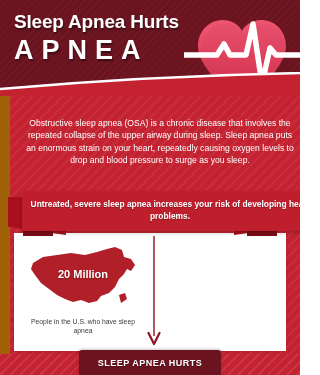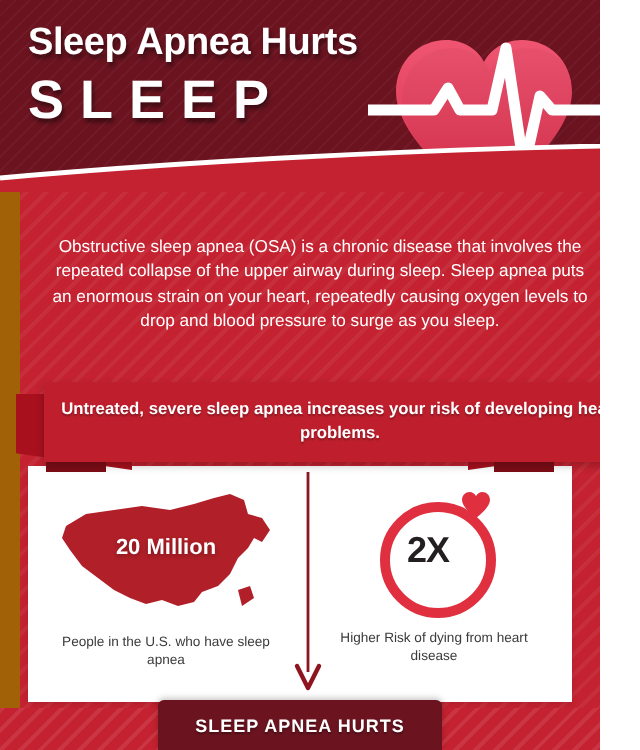--- a/index.html
+++ b/index.html
@@ -185,21 +185,21 @@
           </linearGradient>
         </defs>
         <path d="M58 96 C58 96 14 66 14 40 C14 24 26 14 39 14 C48 14 55 19 58 25 C61 19 68 14 77 14 C90 14 102 24 102 40 C102 66 58 96 58 96 Z" fill="url(#hg)"></path>
         <path d="M58 96 C58 96 14 66 14 40 C14 24 26 14 39 14 C48 14 55 19 58 25 C61 19 68 14 77 14 C90 14 102 24 102 40 C102 66 58 96 58 96 Z" fill="rgba(0,0,0,0.08)" transform="translate(3,4)" opacity="0.35"></path>
         <path d="M-2 49 L33 49 L40 38 L46 49 L62 49 L69 18 L78 78 L86 42 L92 49 L120 49" fill="none" stroke="#ffffff" stroke-width="5.5" stroke-linejoin="round" stroke-linecap="round"></path>
       </svg>
     </div>
 
     <div class="title-wrap">
       <div class="title-top">Sleep Apnea Hurts</div>
-      <div class="title-big">SLEEP</div>
+      <div class="title-big">APNEA</div>
     </div>
   </div>
 
   <div class="wave">
     <svg viewBox="0 0 300 24" width="300" height="24" preserveAspectRatio="none">
       <path d="M0 17 C90 9 200 3 300 1 L300 24 L0 24 Z" fill="#c42230"></path>
       <path d="M0 17 C90 9 200 3 300 1" fill="none" stroke="#ffffff" stroke-width="2.4"></path>
     </svg>
   </div>
 
@@ -227,33 +227,20 @@
                    L104 16 L108 22 L104 28 L100 26 L97 31 L92 36 L88 44 L82 50
                    L74 53 L70 58 L62 60 L54 57 L46 59 L38 56 L30 52 L22 46
                    L14 40 L8 32 L4 26 Z" fill="#b11f28"></path>
           <path d="M92 52 L98 50 L100 56 L94 60 Z" fill="#b11f28"></path>
         </svg>
       </div>
       <div class="map-label">20 Million</div>
       <div class="caption">People in the U.S. who have sleep apnea</div>
     </div>
 
-    <div class="stat stat-right">
-      <div class="circle-art">
-        <div class="ring"></div>
-        <div class="twox">2X</div>
-        <div class="mini-heart">
-          <svg viewBox="0 0 16 15" width="16" height="15">
-            <path d="M8 14 C8 14 1 9 1 5 C1 2.5 2.8 1 4.8 1 C6.2 1 7.4 1.9 8 3
-                     C8.6 1.9 9.8 1 11.2 1 C13.2 1 15 2.5 15 5 C15 9 8 14 8 14 Z" fill="#e03040"></path>
-          </svg>
-        </div>
-      </div>
-      <div class="caption">Higher Risk of dying from heart disease</div>
-    </div>
 
   </div>
 
   <div class="down-arrow">
     <svg viewBox="0 0 14 112" width="14" height="112">
       <line x1="7" y1="0" x2="7" y2="100" stroke="#8e1520" stroke-width="1.4"></line>
       <path d="M1.5 97 L7 108 L12.5 97" fill="none" stroke="#8e1520" stroke-width="2.2" stroke-linejoin="round" stroke-linecap="round"></path>
     </svg>
   </div>
 

